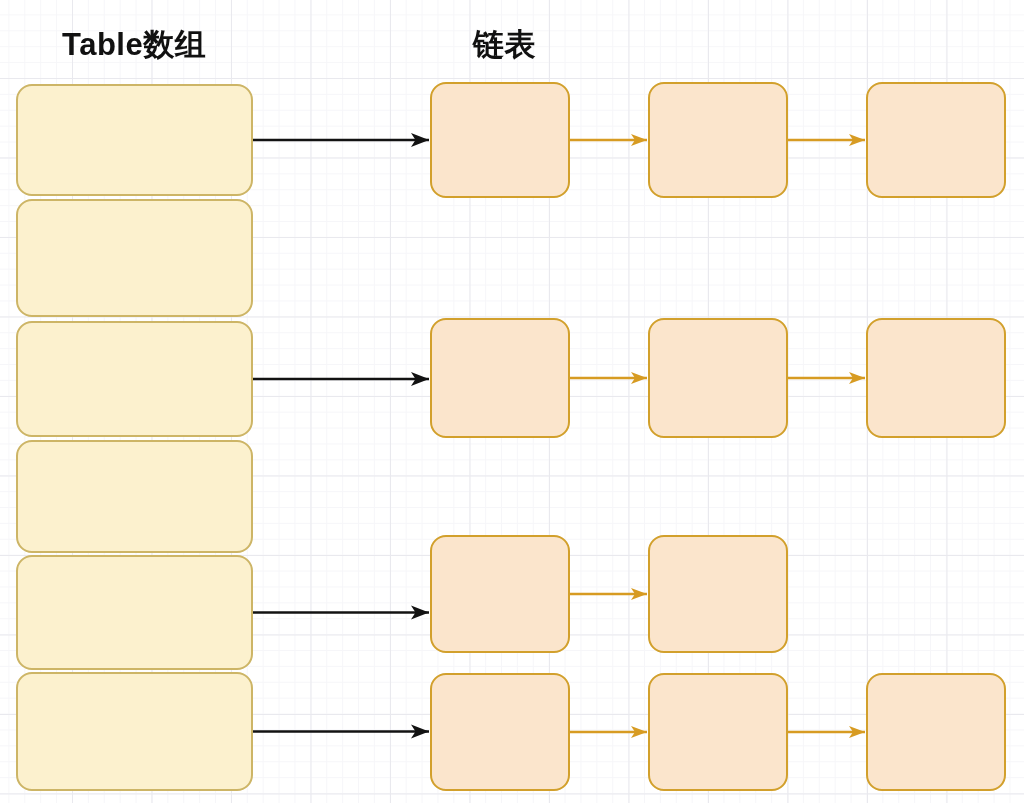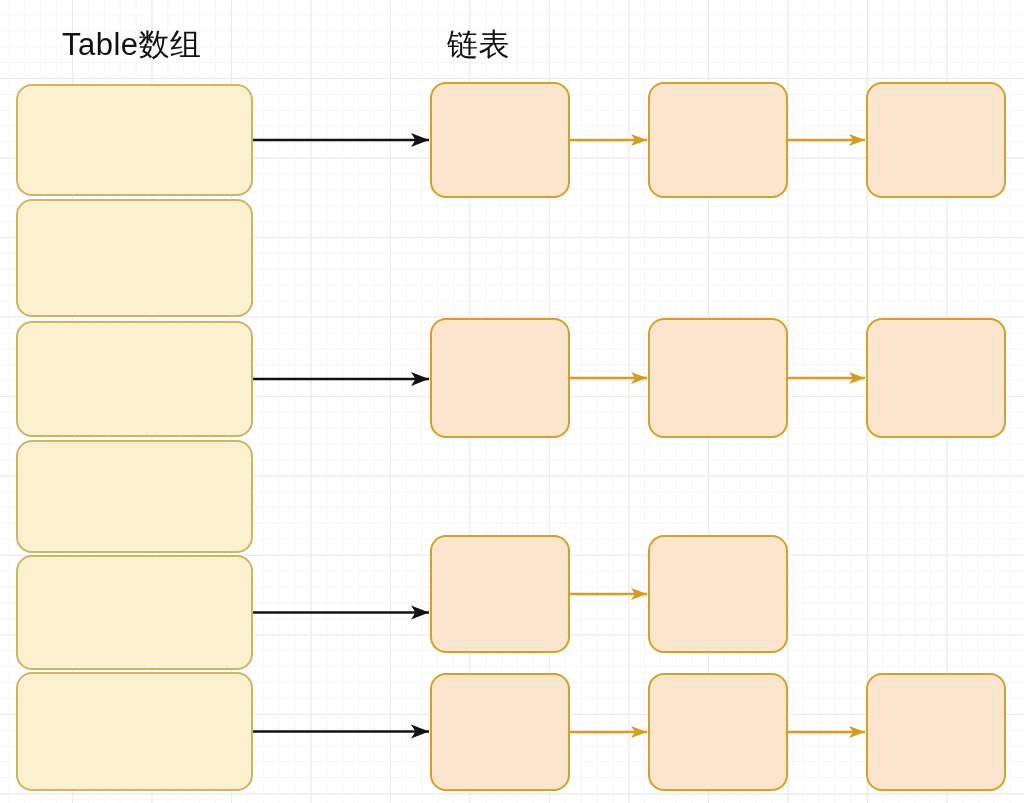--- a/index.html
+++ b/index.html
@@ -27,26 +27,26 @@
       linear-gradient(to bottom, var(--grid-major) 1px, transparent 1px),
       linear-gradient(to right, var(--grid-minor) 1px, transparent 1px),
       linear-gradient(to bottom, var(--grid-minor) 1px, transparent 1px);
     background-size:79.5px 79.5px,79.5px 79.5px,15.9px 15.9px,15.9px 15.9px;
     background-position:-7.5px -1.5px,-7.5px -1.5px,-7.5px -1.5px,-7.5px -1.5px;
   }
   .title{
     position:absolute;
     color:var(--title-color);
     font-size:31px;
-    font-weight:400;
+    font-weight:700;
     letter-spacing:0.5px;
     white-space:nowrap;
   }
   .title-left{left:62px;top:24px;}
-  .title-right{left:447px;top:24px;}
+  .title-right{left:473px;top:24px;}
   .bucket{
     position:absolute;
     box-sizing:border-box;
     left:16px;
     width:237px;
     background:var(--bucket-fill);
     border:2px solid var(--bucket-stroke);
     border-radius:16px;
   }
   .node{

